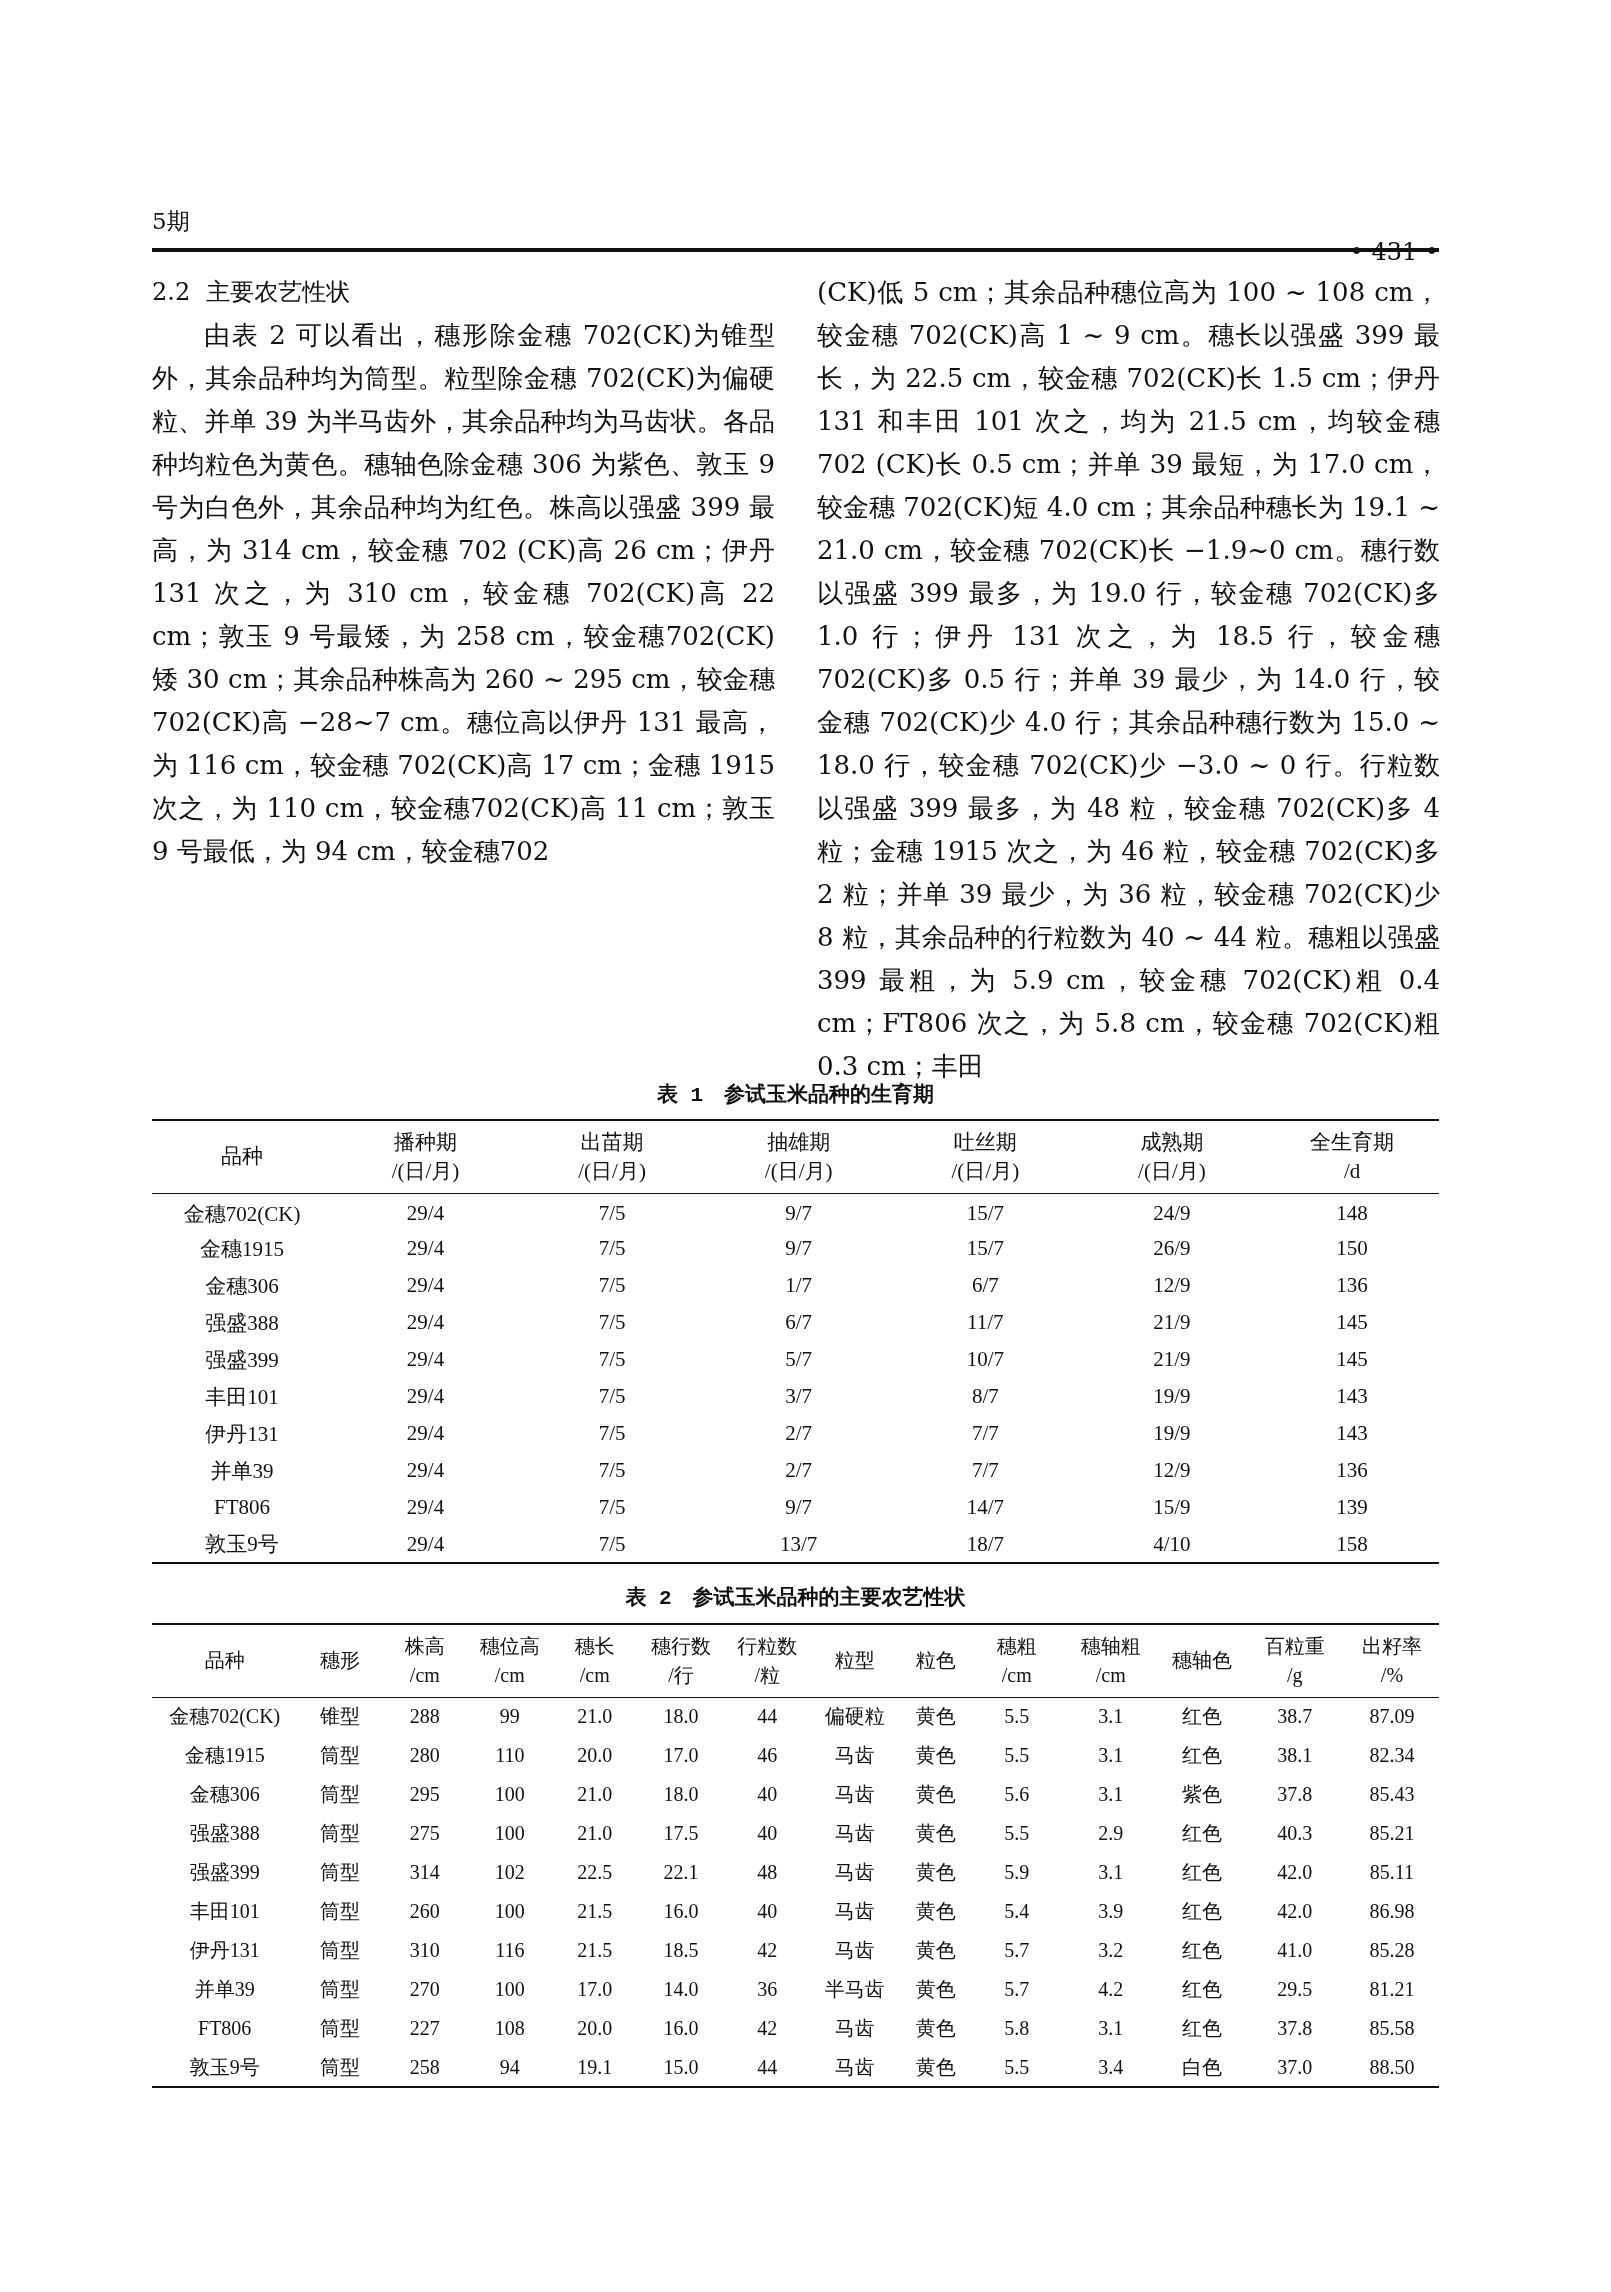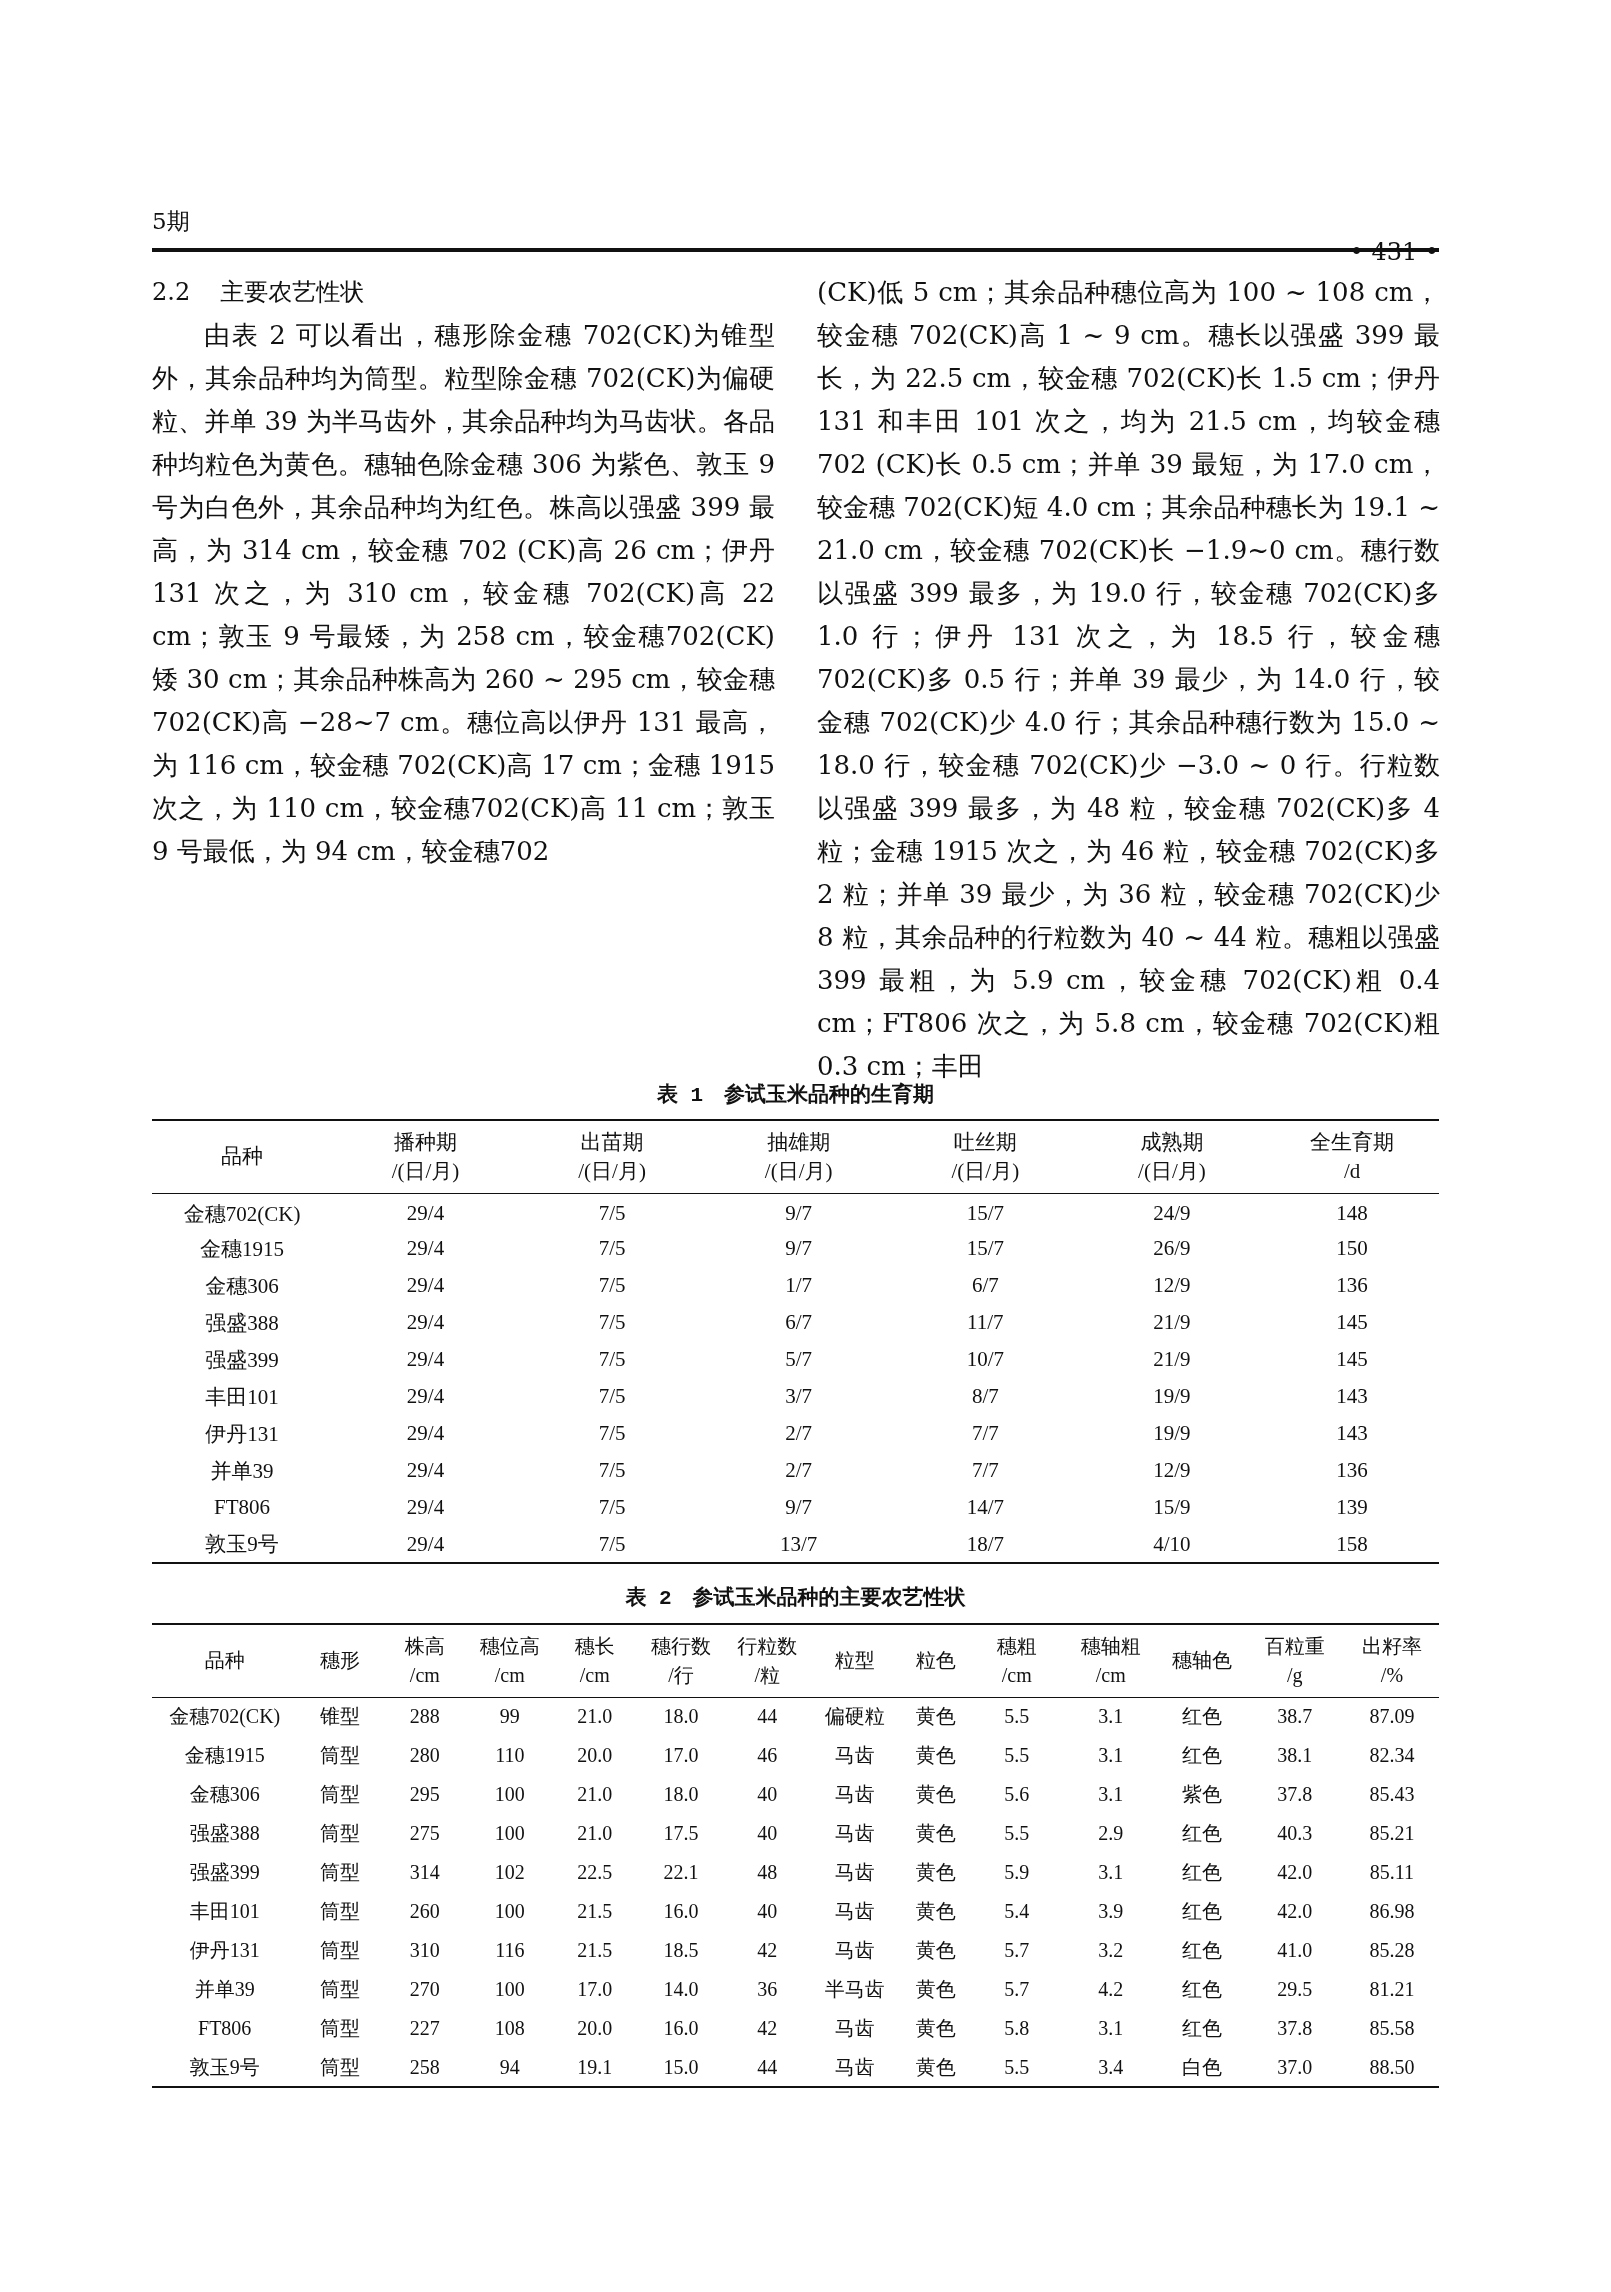--- a/index.html
+++ b/index.html
@@ -11,21 +11,21 @@
   .header .right { position:absolute; right:0; top:0; font-size:24px;margin-top:32px; }
   .header-rule { position:absolute; left:152px; top:248px; width:1287px; height:3.8px; background:#111; }
 
   .col { position:absolute; top:271px; width:623px; font-size:26px; line-height:43px;
          text-align:justify; text-align-last:left; }
   .col-left { left:152px; }
   .col-right { left:817px; }
   .col p { margin:0; }
   .indent { text-indent:2em; }
   .section-heading { font-family:"DejaVu Sans","Liberation Sans",sans-serif; font-size:24px; }
-  .section-heading .num { font-family:"DejaVu Serif",serif; margin-right:30px; }
+  .section-heading .num { font-family:"DejaVu Serif",serif; margin-right:16px; }
 
   .table-caption { position:absolute; left:152px; width:1287px; text-align:center;
          font-family:"DejaVu Sans","Liberation Sans",sans-serif; font-weight:bold; font-size:21px; }
   .table-caption .tno { margin-right:21px;font-family:Liberation Mono, monospace; }
 
   table.data { position:absolute; left:152px; width:1287px; border-collapse:collapse;
          font-family:"Liberation Serif","DejaVu Serif",serif; font-size:21px; }
   table.data th { font-weight:normal; text-align:center; vertical-align:middle; line-height:29px; padding:0; }
   table.data td { text-align:center; padding:0; }
   table.data thead tr { border-top:2.9px solid #111; border-bottom:1.9px solid #111;margin-top:36px; }

